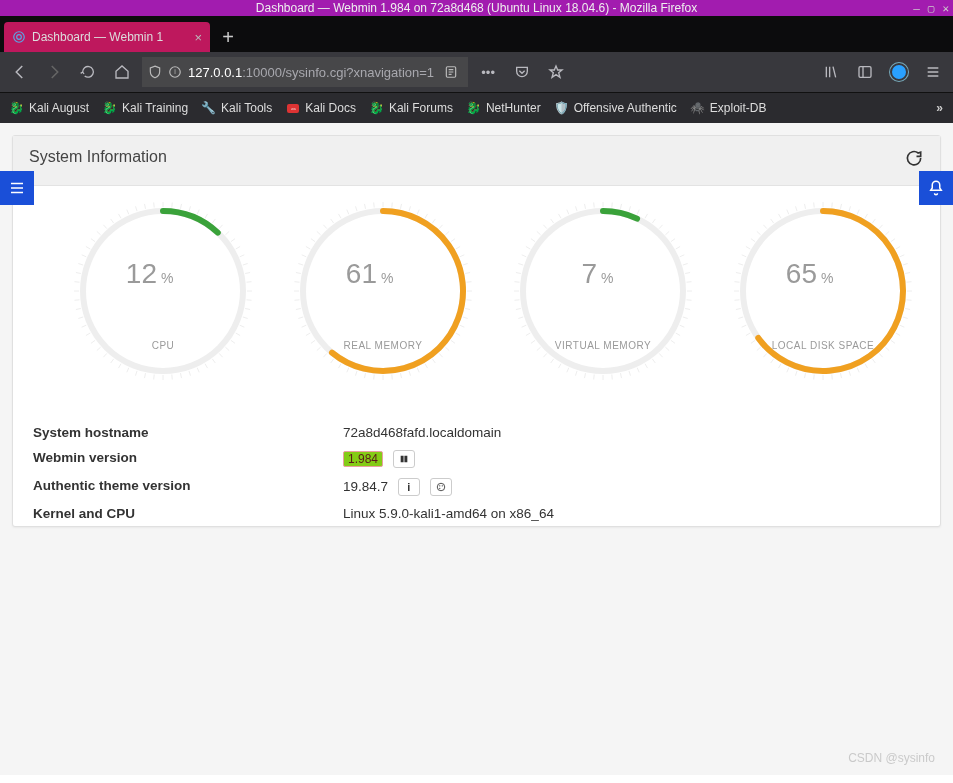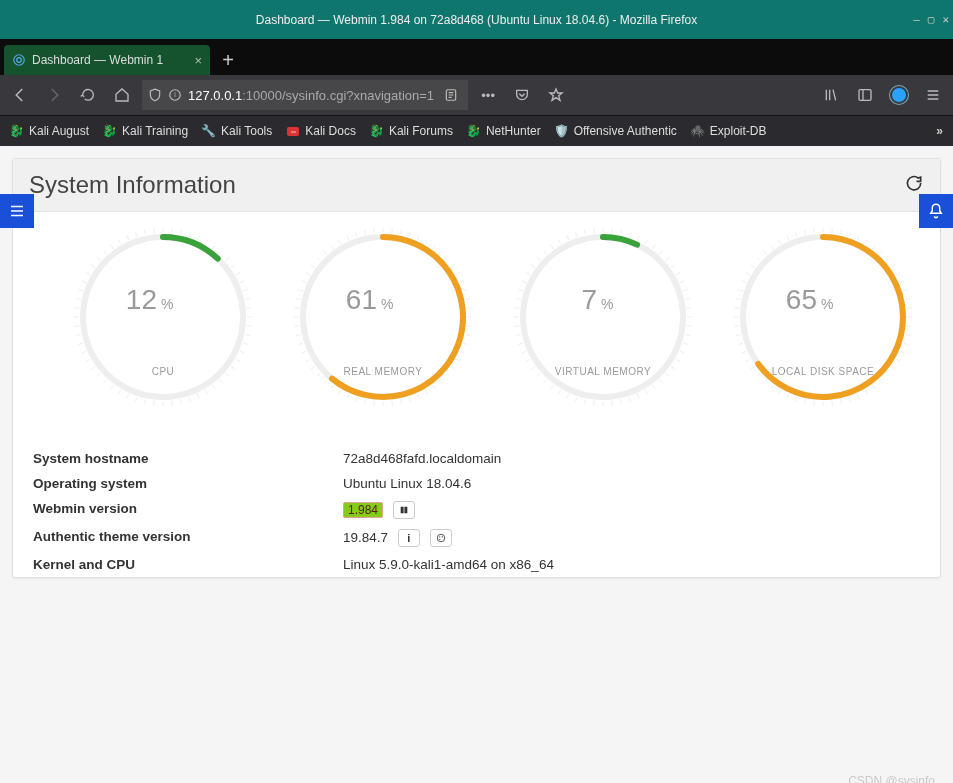--- a/index.html
+++ b/index.html
@@ -1,40 +1,40 @@
 <!DOCTYPE html>
 <html><head>
 <meta charset="utf-8">
 <style>
   html,body{margin:0;padding:0;font-family:"Segoe UI","Helvetica Neue",Arial,sans-serif;background:#fff;color:#222;}
   
-  .titlebar{background:#0f766e;color:#eee;height:39px;font-size:12px;display:flex;align-items:center;justify-content:center;position:relative;}
+  .titlebar{background:#a21caf;color:#eee;height:16px;font-size:12px;display:flex;align-items:center;justify-content:center;position:relative;}
   .titlebar .winctl{position:absolute;right:4px;display:flex;gap:8px;color:#ccc;font-family:monospace;font-size:11px;}
   .winctl span{cursor:pointer}
   .tabbar{background:#0c0c0d;height:36px;display:flex;align-items:flex-end;padding-left:4px;}
-  .tab{background:#14532d;color:#ddd;height:30px;border-radius:4px 4px 0 0;display:flex;align-items:center;padding:0 8px;font-size:12px;gap:6px;min-width:190px;}
+  .tab{background:#be185d;color:#ddd;height:30px;border-radius:4px 4px 0 0;display:flex;align-items:center;padding:0 8px;font-size:12px;gap:6px;min-width:190px;}
   .tab .favicon svg{display:block}
   .tab .tabtitle{flex:1;white-space:nowrap;overflow:hidden;text-overflow:ellipsis;}
   .tab .x{color:#bbb;cursor:pointer;font-size:13px;}
   .newtab{color:#ccc;font-size:20px;width:36px;text-align:center;cursor:pointer;line-height:30px;}
   .navbar{background:#38383d;height:40px;display:flex;align-items:center;gap:6px;padding:0 6px;color:#ccc;font-size:13px;}
   .nbtn{width:28px;height:28px;display:flex;align-items:center;justify-content:center;border-radius:4px;cursor:pointer;color:#b9b9bf;}
   .nbtn.disabled{color:#666}
   .navbar .spacer{flex:1}
   .addrbox{flex:1;max-width:520px;background:#474749;border-radius:0;height:30px;display:flex;align-items:center;padding:0 6px;gap:6px;color:#b9b9bf;font-size:13px;}
   .addrbox .url{flex:1;white-space:nowrap;overflow:hidden}
   .avatar{width:14px;height:14px;border-radius:50%;background:#2aa1ff;border:2px solid #38383d;box-shadow:0 0 0 1px #7ab;}
   .bookmarks{background:#2b2b2f;height:30px;display:flex;align-items:center;gap:14px;padding:0 10px;color:#ddd;font-size:12px;border-top:1px solid #111;}
   .bookmarks .bm{display:flex;align-items:center;gap:5px;cursor:pointer;white-space:nowrap}
   .bmicon{width:14px;height:14px;display:inline-flex;align-items:center;justify-content:center}
   .bookmarks .chev{margin-left:auto;color:#ccc;font-weight:bold}
   
   .page{background:#f5f5f5;height:652px;overflow:hidden;position:relative}
   .panel{margin:12px;background:#fff;border:1px solid #e0e0e0;border-radius:3px;box-shadow:0 1px 2px rgba(0,0,0,.05);}
-  .panel-head{background:#f0f0f0;border-bottom:1px solid #e3e3e3;font-size:24px;color:#444;padding:12px 16px;display:flex;align-items:center;}
+  .panel-head{background:#f0f0f0;border-bottom:1px solid #e3e3e3;font-size:16px;color:#444;padding:12px 16px;display:flex;}
   .panel-head .refresh{margin-left:auto;font-size:18px;cursor:pointer;color:#333}
   .sidebtn{position:absolute;top:48px;width:34px;height:34px;display:flex;align-items:center;justify-content:center;color:#fff;cursor:pointer;font-size:18px;background:#1a4fd8}
   .sidebtn.left{left:0}
   .sidebtn.right{right:0}
   .gauges{display:grid;grid-template-columns:1fr 1fr 1fr 1fr;padding:10px 40px 20px;}
   .gauge{display:flex;flex-direction:column;align-items:center;}
   .gauge svg{width:220px;height:200px}
   .gauge .val{font-size:28px;fill:#9a9a9a;font-weight:300}
   .gauge .pct{font-size:14px;fill:#9a9a9a}
   .gauge .lbl{font-size:10px;fill:#9a9a9a;letter-spacing:.5px}
@@ -475,24 +475,20 @@
   </svg>
         </div>
     </div>
 
     <div class="info">
       <div class="info-row">
           <span class="k">System hostname</span>
           <span class="v link">72a8d468fafd.localdomain</span>
         </div>
       <div class="info-row">
-          <span class="k">Operating system</span>
-          <span class="v">Ubuntu Linux 18.04.6</span>
-        </div>
-      <div class="info-row">
           <span class="k">Webmin version</span>
         <span class="v">
           <span class="pill">1.984</span>
           <span class="iconbtn">
               <svg width="10" height="10" viewBox="0 0 24 24">
                 <path d="M4 4h7v16H4zM13 4h7v16h-7z" fill="#333"></path>
               </svg>
             </span>
         </span>
       </div>

